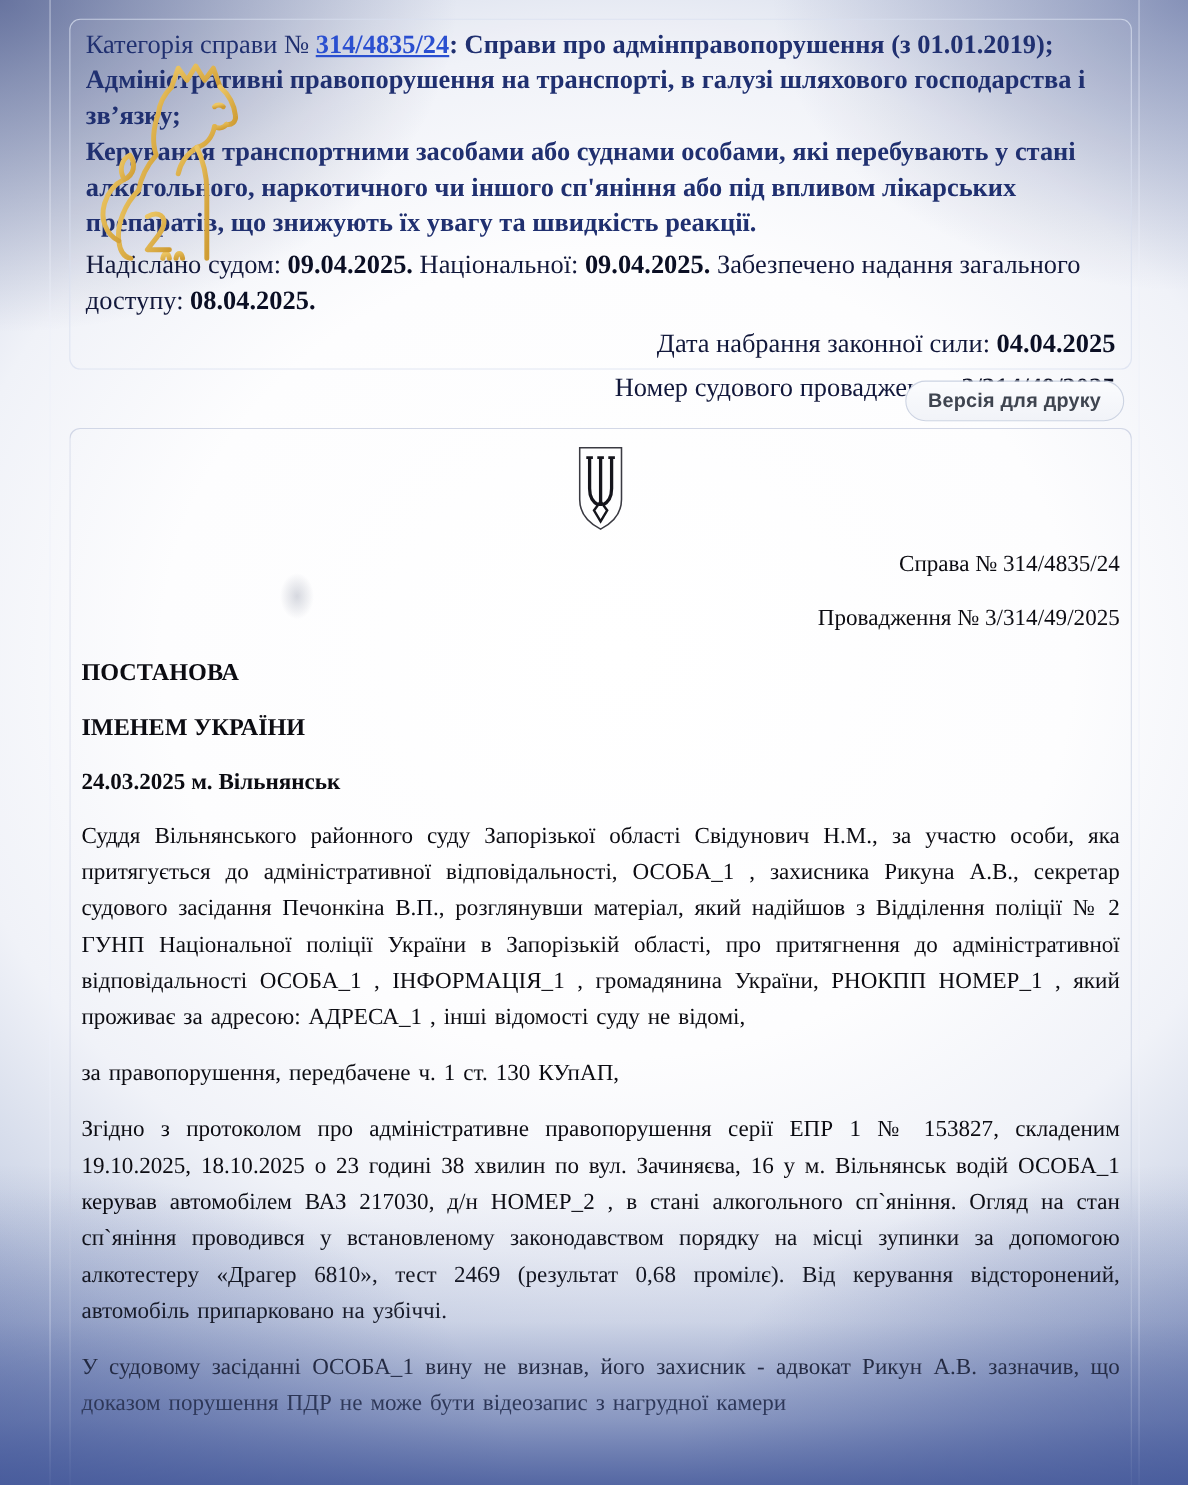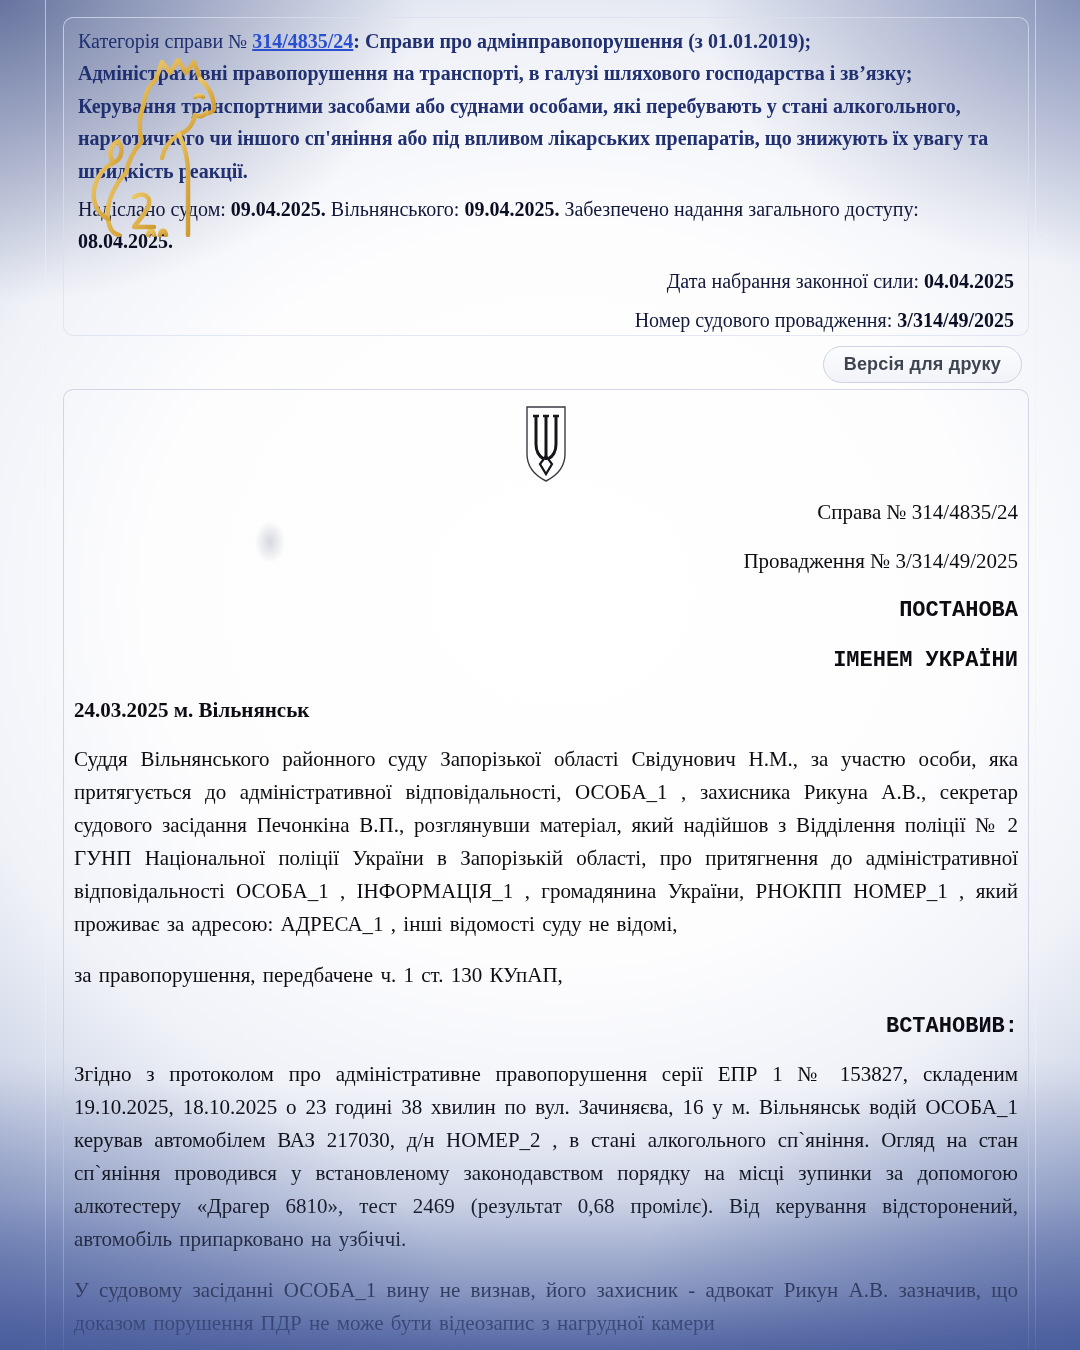--- a/index.html
+++ b/index.html
@@ -14,21 +14,21 @@
       radial-gradient(60% 30% at 100% 100%, rgba(48,68,140,0.50), rgba(48,68,140,0) 72%),
       radial-gradient(120% 85% at 52% 44%, #ffffff 0%, #fdfdfe 32%, #f0f2f8 48%, #ccd4e6 62%, #8b9ac4 79%, #5f71ae 91%, #4d5fa3 100%);
   }
   .outer-frame{position:absolute;left:45px;right:44px;top:-4px;bottom:-4px;
     border-left:1px solid rgba(236,240,250,0.55);
     border-right:1px solid rgba(236,240,250,0.55);pointer-events:none;}
   
   .meta-card{position:absolute;left:63px;top:17px;width:966px;height:319px;
     box-sizing:border-box;border:1px solid rgba(216,223,239,0.75);border-radius:10px;
     padding:7px 14px;background:rgba(255,255,255,0.05);
-    font-size:20px;line-height:32.4px;}
+    font-size:24px;line-height:32.4px;}
   .meta-card p{margin:0;}
   .cat{color:#203070;font-weight:bold;}
   .reg{font-weight:normal;}
   .case-link{color:#2a4fd0;font-weight:bold;text-decoration:underline;cursor:pointer;}
   .dates{color:#12183b;font-weight:normal;}
   .dates b{color:#0b0f24;}
   .m-t6{margin-top:6px !important;}
   .m-t7{margin-top:7px !important;text-align:right;}
   
   .print-btn{position:absolute;top:346px;right:58px;height:37px;padding:0 20px;
@@ -37,21 +37,21 @@
     font-family:"Liberation Sans", sans-serif;font-size:18px;font-weight:600;
     color:#3f4550;letter-spacing:0.2px;cursor:pointer;}
   
   .doc-card{position:absolute;left:63px;top:389px;width:966px;height:985px;
     box-sizing:border-box;border:1px solid rgba(200,207,226,0.8);border-bottom:none;
     border-radius:10px 10px 0 0;padding:12px 10px 0;color:#0c0c12;
     font-size:21px;overflow:hidden;}
   .doc-card p{margin:0 0 16px;line-height:33px;}
   .emblem{width:46px;height:80px;margin:2px auto 12px;display:block;}
   .t-right{text-align:right;}
-  .t-center{text-align:right;font-family:Liberation Mono, monospace;}
+  .t-center{text-align:left;}
   .bold{font-weight:bold;}
   .ttl{font-size:22px;margin-bottom:17px !important;}
   .just{text-align:justify;word-spacing:2px;margin-bottom:18px !important;}
   .found{margin-bottom:15px !important;}
   
   .lion{position:absolute;left:82px;top:55px;width:136px;height:182px;z-index:25;
     pointer-events:none;}
   
   .bottom-fade{position:absolute;left:0;right:0;top:1080px;height:270px;z-index:40;
     pointer-events:none;
@@ -62,21 +62,21 @@
 <body>
 
 <div class="page">
 
   <div class="outer-frame"></div>
 
   <section class="meta-card">
     <p class="cat"><span class="reg">Категорія справи №</span> <a class="case-link">314/4835/24</a><span>: Справи про адмінправопорушення (з 01.01.2019);</span></p>
     <p class="cat">Адміністративні правопорушення на транспорті, в галузі шляхового господарства і зв’язку;</p>
     <p class="cat">Керування транспортними засобами або суднами особами, які перебувають у стані алкогольного, наркотичного чи іншого сп'яніння або під впливом лікарських препаратів, що знижують їх увагу та швидкість реакції.</p>
-    <p class="dates m-t6"><span>Надіслано судом:</span> <b>09.04.2025.</b> <span>Вільнянського:</span> <b>09.04.2025.</b> <span>Забезпечено надання загального доступу:</span> <b>08.04.2025.</b></p>
+    <p class="dates m-t6"><span>Надіслано судом:</span> <b>09.04.2025.</b> <span>Національної:</span> <b>09.04.2025.</b> <span>Забезпечено надання загального доступу:</span> <b>08.04.2025.</b></p>
     <p class="dates m-t7"><span>Дата набрання законної сили:</span> <b>04.04.2025</b></p>
     <p class="dates m-t7"><span>Номер судового провадження:</span> <b>3/314/49/2025</b></p>
   </section>
 
   <button class="print-btn">Версія для друку</button>
 
   <section class="doc-card">
     <svg class="emblem" viewBox="0 0 46 80" fill="none" xmlns="http://www.w3.org/2000/svg">
       <path d="M4 3 H42 V50 C42 64 33 72 23 77 C13 72 4 64 4 50 Z" stroke="#3a3a42" stroke-width="1.4"></path>
       <path d="M13 12 V40 C13 49 17 53 21 55" stroke="#15151c" stroke-width="3"></path>
@@ -85,21 +85,20 @@
       <path d="M10 12 H16 M20 12 H26 M30 12 H36" stroke="#15151c" stroke-width="2.4"></path>
       <path d="M23 52 L17 60 L23 70 L29 60 Z" stroke="#15151c" stroke-width="2.2"></path>
     </svg>
     <p class="t-right">Справа № 314/4835/24</p>
     <p class="t-right">Провадження № 3/314/49/2025</p>
     <p class="t-center bold ttl">ПОСТАНОВА</p>
     <p class="t-center bold ttl">ІМЕНЕМ УКРАЇНИ</p>
     <p class="bold">24.03.2025 м. Вільнянськ</p>
     <p class="just">Суддя Вільнянського районного суду Запорізької області Свідунович Н.М., за участю особи, яка притягується до адміністративної відповідальності, ОСОБА_1 , захисника Рикуна А.В., секретар судового засідання Печонкіна В.П., розглянувши матеріал, який надійшов з Відділення поліції № 2 ГУНП Національної поліції України в Запорізькій області, про притягнення до адміністративної відповідальності ОСОБА_1 , ІНФОРМАЦІЯ_1 , громадянина України, РНОКПП НОМЕР_1 , який проживає за адресою: АДРЕСА_1 , інші відомості суду не відомі,</p>
     <p class="just">за правопорушення, передбачене ч. 1 ст. 130 КУпАП,</p>
-    <p class="t-center bold ttl found">ВСТАНОВИВ:</p>
     <p class="just">Згідно з протоколом про адміністративне правопорушення серії ЕПР 1 №  153827, складеним 19.10.2025, 18.10.2025 о 23 годині 38 хвилин по вул. Зачиняєва, 16 у м. Вільнянськ водій ОСОБА_1 керував автомобілем ВАЗ 217030, д/н НОМЕР_2 , в стані алкогольного сп`яніння. Огляд на стан сп`яніння проводився у встановленому законодавством порядку на місці зупинки за допомогою алкотестеру «Драгер 6810», тест 2469 (результат 0,68 промілє). Від керування відсторонений, автомобіль припарковано на узбіччі.</p>
     <p class="just">У судовому засіданні ОСОБА_1 вину не визнав, його захисник - адвокат Рикун А.В. зазначив, що доказом порушення ПДР не може бути відеозапис з нагрудної камери</p>
   </section>
 
   <svg class="lion" viewBox="0 0 136 182" fill="none" xmlns="http://www.w3.org/2000/svg">
     <defs>
       <linearGradient id="goldgrad" x1="0" y1="0" x2="1" y2="1">
         <stop offset="0" stop-color="#ecc766"></stop>
         <stop offset="1" stop-color="#cf9c33"></stop>
       </linearGradient>

